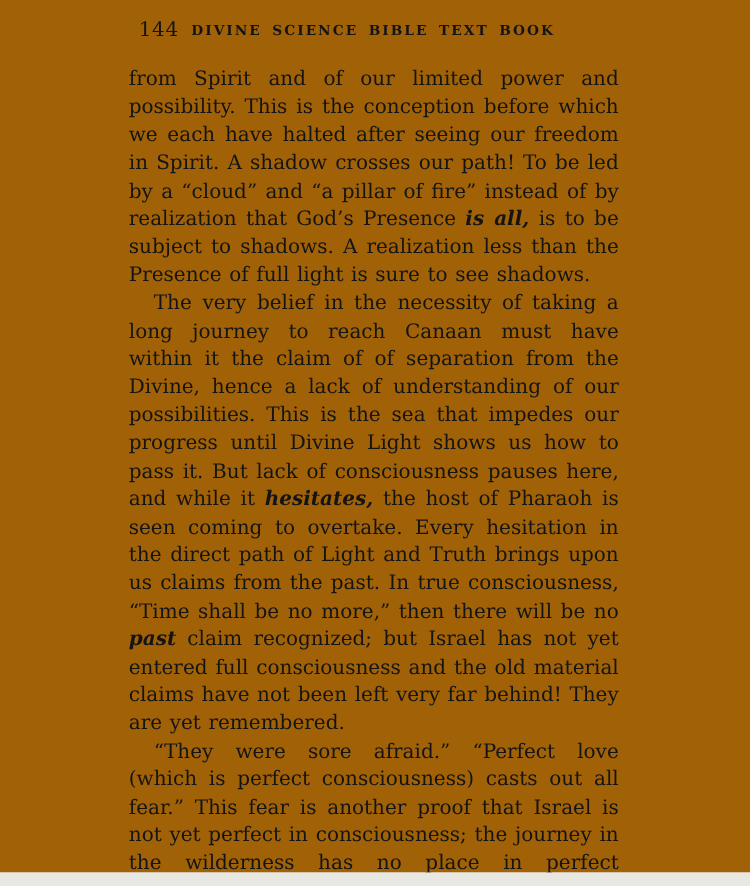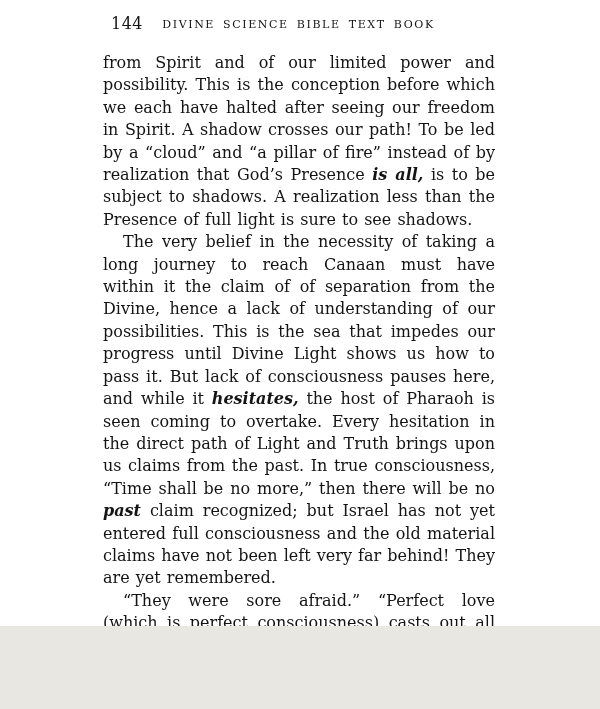--- a/index.html
+++ b/index.html
@@ -3,23 +3,23 @@
 <meta charset="utf-8">
 <style>
   html, body {
     margin: 0;
     padding: 0;
     background: #e9e7e2;
   }
   .page {
     position: relative;
     width: 600px;
-    height: 626px;
+    height: 698px;
     margin: 0 auto;
-    background: #ffffff;
+    background: #a16207;
     font-family: "DejaVu Serif", serif;
     color: #141414;
     overflow: hidden;
     box-sizing: border-box;
   }
   .page-inner {
     position: absolute;
     left: 103px;
     top: 14px;
     width: 392px;
@@ -36,21 +36,21 @@
     font-size: 16px;
     letter-spacing: 0.5px;
   }
   .running-title {
     position: absolute;
     left: 0;
     right: 1px;
     top: 4px;
     text-align: center;
     font-size: 11px;
-    font-weight: 400;
+    font-weight: 700;
     letter-spacing: 1.6px;
     word-spacing: 3px;
   }
   .text-block {
     text-align: justify;
     font-size: 16px;
     line-height: 22.4px;
     word-spacing: 1px;
   }
   .text-block p {

